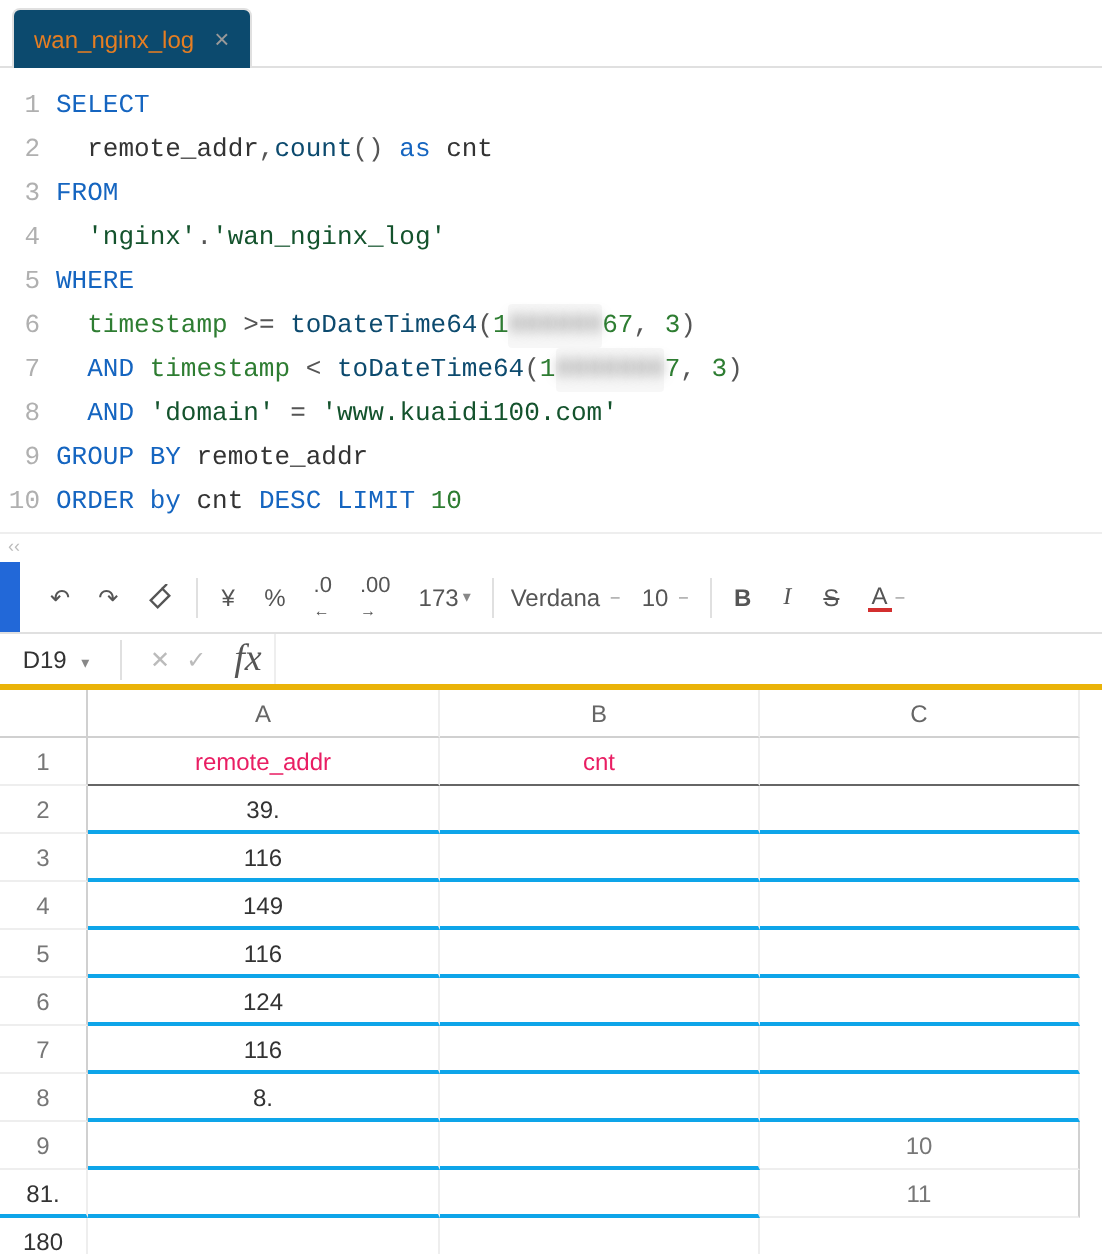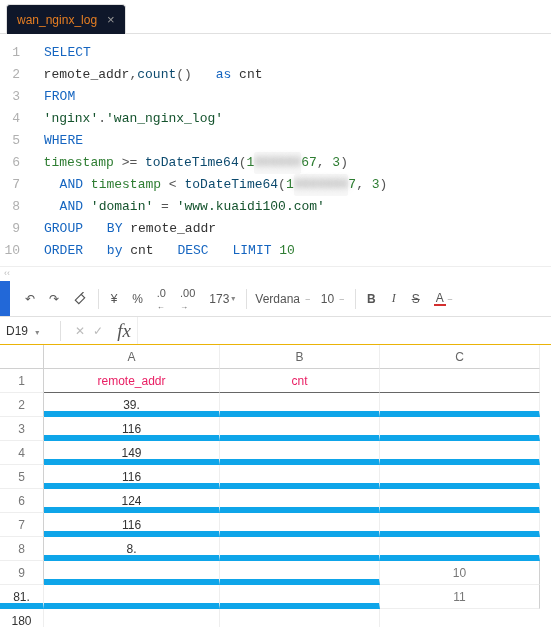--- a/index.html
+++ b/index.html
@@ -20,21 +20,21 @@
     padding-left: 6px;
   }
   .tab {
     display: flex;
     align-items: center;
     height: 30px;
     padding: 0 10px;
     border: 1px solid #e0e0e0;
     border-bottom: none;
     border-radius: 4px 4px 0 0;
-    background: #0f172a;
+    background: #0c4a6e;
     margin-bottom: -1px;
     font-size: 12px;
     color: #e67e22;
     cursor: pointer;
   }
   .tab .close {
     margin-left: 10px;
     color: #999;
     font-size: 13px;
   }
@@ -50,21 +50,21 @@
     width: 28px;
     text-align: right;
     color: #b0b0b0;
     padding-right: 8px;
     user-select: none;
     flex-shrink: 0;
   }
   .gutter div { height: 22px; }
   .code { flex: 1; white-space: pre; padding-right: 8px; }
   .code .line { height: 22px; display: flex; align-items: center; }
-  .kw   { color: #1565c0; margin-left: 16px; }
+  .kw   { color: #1565c0; }
   .fn   { color: #0c4a6e; }
   .num  { color: #2e7d32; }
   .str  { color: #14532d; }
   .id   { color: #2e7d32; }
   .punc { color: #555; }
   .plain{ color: #333; }
   .blur {
     color: transparent;
     text-shadow: 0 0 6px rgba(60,60,60,0.6);
     background: rgba(200,200,200,0.15);
@@ -120,22 +120,23 @@
   }
   .underline-a {
     border-bottom: 2px solid #d32f2f;
     line-height: 12px;
     padding: 0 2px;
   }
   .name-fx-bar {
     height: 28px;
     display: flex;
     align-items: center;
-    border-bottom: 1px solid #eab308;
-    font-size: 12px;
+    border-bottom: 3px solid #eab308;
+    font-size: 12px;
+    text-align: center;
   }
   .name-box {
     width: 56px;
     padding: 0 6px;
     color: #333;
   }
   .name-dd { font-size: 8px; color: #888; margin-left: 4px; }
   .fx-btns { display: flex; align-items: center; margin: 0 6px; color: #bbb; }
   .fx-btns span { margin: 0 4px; cursor: pointer; }
   .fx-label {
@@ -164,21 +165,21 @@
     border-right: 1px solid #d0d0d0;
     border-bottom: 1px solid #eee;
     text-align: center;
     height: 24px;
     line-height: 24px;
     color: #777;
     background: #fff;
   }
   .sheet .cell {
     border-right: 1px solid #eee;
-    border-bottom: 6px solid #0ea5e9;
+    border-bottom: 2px solid #0ea5e9;
     height: 24px;
     line-height: 24px;
     padding: 0 6px;
     overflow: hidden;
     white-space: nowrap;
   }
   .sheet .row1-underline {
     border-bottom: 1.5px solid #666 !important;
   }
   .sheet .col-a { text-align: center; }

